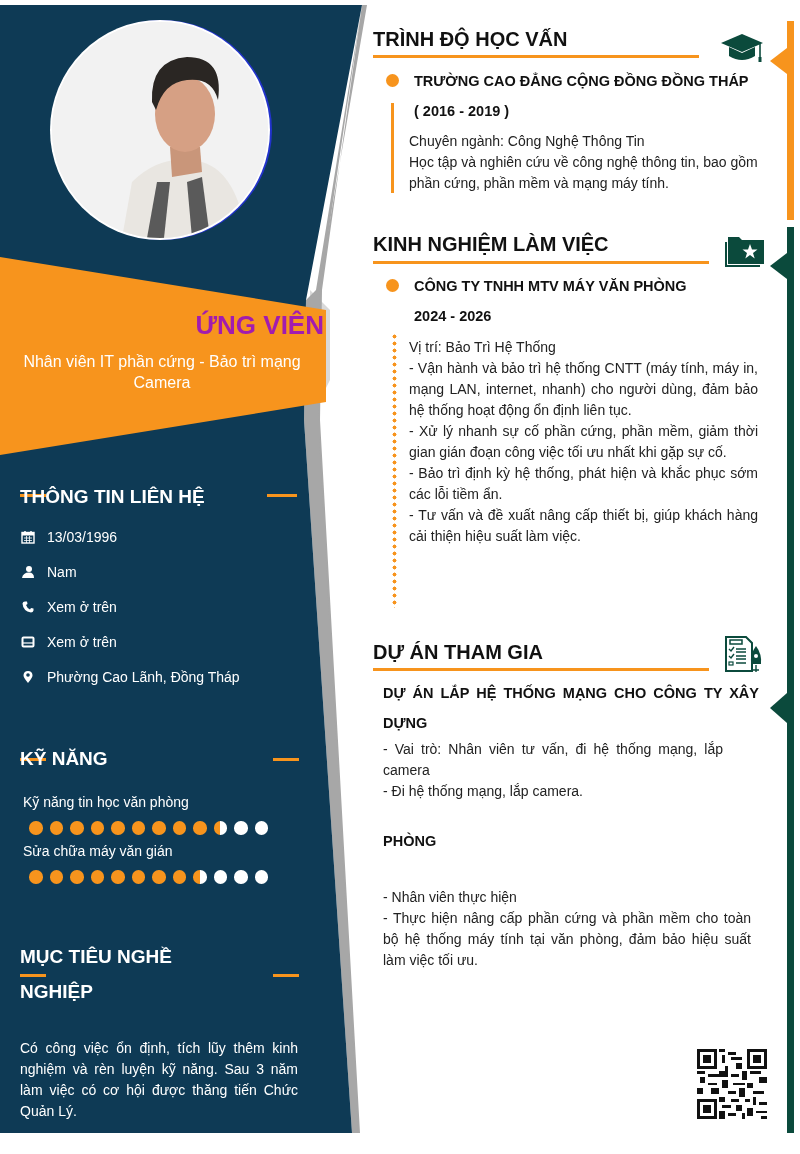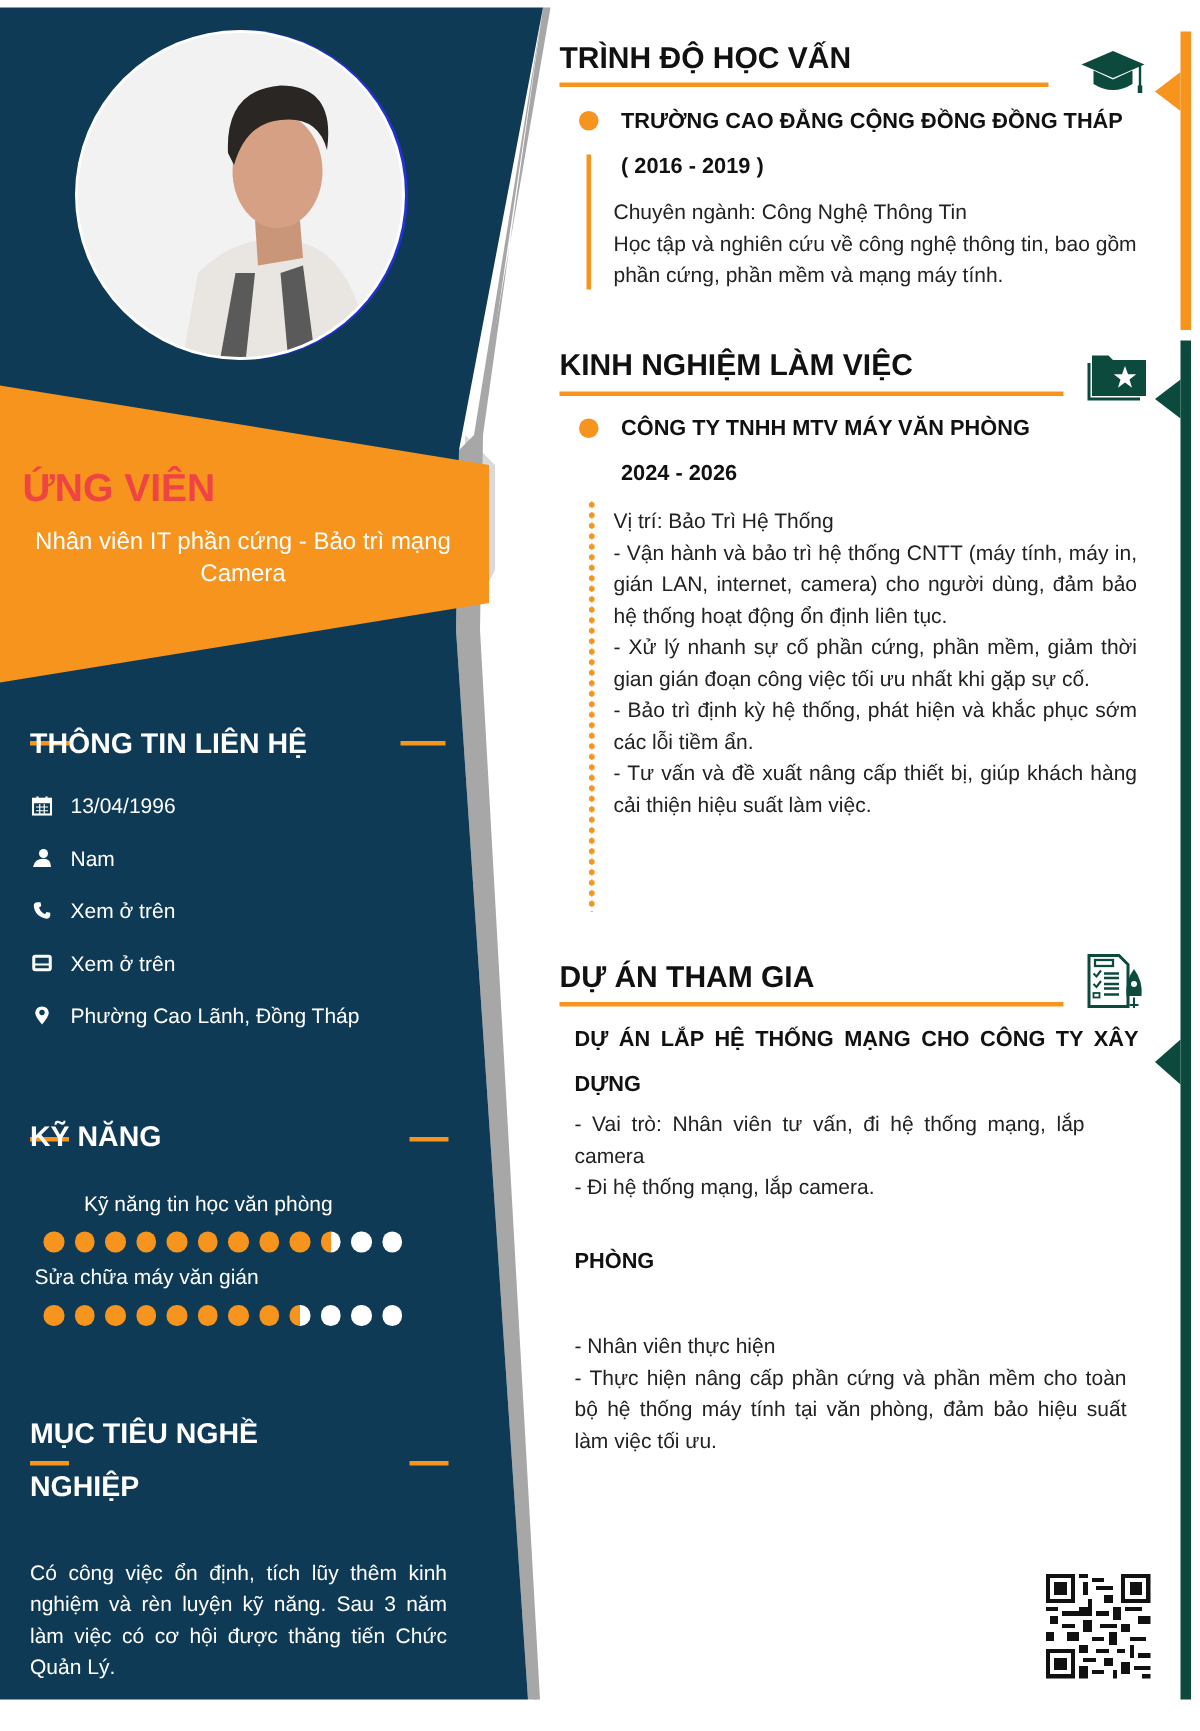--- a/index.html
+++ b/index.html
@@ -10,22 +10,22 @@
   }
   
   #sidebar-shape { position: absolute; left: 0; top: 0; width: 380px; height: 1154px; z-index: 0; }
 
   #avatar {
     position: absolute; left: 52px; top: 22px; width: 216px; height: 216px;
     border-radius: 50%; overflow: hidden; z-index: 3;
     background: #f1f1f1; box-shadow: 0 0 0 2px #ffffff, 2px 0 0 2px #2233cc;
   }
   #name {
-    position: absolute; left: 0; width: 324px; top: 310px; text-align: left;
-    font-size: 26px; font-weight: bold; color: #ef4444; z-index: 3; padding-left: 15px;
+    position: absolute; left: 0; width: 324px; top: 310px; text-align: right;
+    font-size: 26px; font-weight: bold; color: #a21caf; z-index: 3;
   }
   #job-title {
     position: absolute; left: 14px; width: 296px; top: 351px; text-align: center;
     font-size: 16px; line-height: 21px; color: #fff; z-index: 3;
   }
   .sb-heading {
     position: absolute; left: 20px; width: 278px; text-align: left;
     font-size: 19px; font-weight: bold; color: #fff; z-index: 3; line-height: 35px;
   }
   .sb-rule { position: absolute; width: 26px; height: 3px; background: #f7941d; z-index: 3; }
@@ -102,21 +102,21 @@
 <div class="contact-row" style="top:527px;">
   <span class="ic">
     <svg width="14" height="14" viewBox="0 0 14 14">
         <rect x="1" y="2.5" width="12" height="10.5" fill="none" stroke="#fff" stroke-width="1.4"></rect>
         <rect x="1" y="2.5" width="12" height="3" fill="#fff"></rect>
         <line x1="4" y1="1" x2="4" y2="4" stroke="#fff" stroke-width="1.5"></line>
         <line x1="10" y1="1" x2="10" y2="4" stroke="#fff" stroke-width="1.5"></line>
         <path d="M3 8h8M3 10.5h8M5.5 6v7M8.5 6v7" stroke="#fff" stroke-width="0.8"></path>
       </svg>
   </span>
-  <span class="txt">13/04/1996</span>
+  <span class="txt">13/03/1996</span>
 </div>
 <div class="contact-row" style="top:562px;">
   <span class="ic">
     <svg width="14" height="14" viewBox="0 0 14 14">
         <circle cx="8" cy="4" r="3" fill="#fff"></circle>
         <path d="M1 13 Q2 7.5 8 7.5 Q13 7.5 13 13 Z" fill="#fff"></path>
       </svg>
   </span>
   <span class="txt">Nam</span>
 </div>
@@ -144,21 +144,21 @@
         <circle cx="7" cy="5" r="1.8" fill="#0e3a55"></circle>
       </svg>
   </span>
   <span class="txt">Phường Cao Lãnh, Đồng Tháp</span>
 </div>
 
 <div class="sb-rule" style="left:20px; top:758px;"></div>
 <div class="sb-heading" style="top:741px;">KỸ NĂNG</div>
 <div class="sb-rule" style="left:273px; top:758px;"></div>
 
-<div class="skill-label" style="top:794px;margin-left:33px;">Kỹ năng tin học văn phòng</div>
+<div class="skill-label" style="top:794px;">Kỹ năng tin học văn phòng</div>
 <div class="dots" style="top:821px;">
   <span class="dot full"></span>
     <span class="dot full"></span>
     <span class="dot full"></span>
     <span class="dot full"></span>
   <span class="dot full"></span>
     <span class="dot full"></span>
     <span class="dot full"></span>
     <span class="dot full"></span>
   <span class="dot full"></span>
@@ -223,21 +223,21 @@
     <path d="M4 3 L15 3 L18 6 L40 6 L40 30 L4 30 Z" fill="#0b4a3c"></path>
     <polygon points="26,10 28,15.5 33.5,15.5 29,19 30.7,24.5 26,21 21.3,24.5 23,19 18.5,15.5 24,15.5" fill="#fff"></polygon>
   </svg>
 </div>
 <div class="bullet" style="top:279px;"></div>
 <div class="item-title" style="top:278px;">CÔNG TY TNHH MTV MÁY VĂN PHÒNG</div>
 <div class="item-title" style="top:308px;">2024 - 2026</div>
 <div style="position:absolute; left:392px; top:333px; width:5px; height:275px; background-image:radial-gradient(circle, #f7941d 1.9px, transparent 2.1px); background-size:5px 7px;"></div>
 <div class="para justify" style="left:409px; top:337px; width:349px;">
   <div>Vị trí: Bảo Trì Hệ Thống</div>
-  <div>- Vận hành và bảo trì hệ thống CNTT (máy tính, máy in, gián LAN, internet, camera) cho người dùng, đảm bảo hệ thống hoạt động ổn định liên tục.</div>
+  <div>- Vận hành và bảo trì hệ thống CNTT (máy tính, máy in, mạng LAN, internet, nhanh) cho người dùng, đảm bảo hệ thống hoạt động ổn định liên tục.</div>
   <div>- Xử lý nhanh sự cố phần cứng, phần mềm, giảm thời gian gián đoạn công việc tối ưu nhất khi gặp sự cố.</div>
   <div>- Bảo trì định kỳ hệ thống, phát hiện và khắc phục sớm các lỗi tiềm ẩn.</div>
   <div>- Tư vấn và đề xuất nâng cấp thiết bị, giúp khách hàng cải thiện hiệu suất làm việc.</div>
 </div>
 
 <div class="sec-title" style="top:641px;">DỰ ÁN THAM GIA</div>
 <div class="sec-rule" style="top:668px; width:336px;"></div>
 <div class="sec-icon" style="left:724px; top:634px;">
   <svg width="40" height="40" viewBox="0 0 40 40">
     <path d="M2 3 L22 3 L28 9 L28 37 L2 37 Z" fill="none" stroke="#0b4a3c" stroke-width="2"></path>

